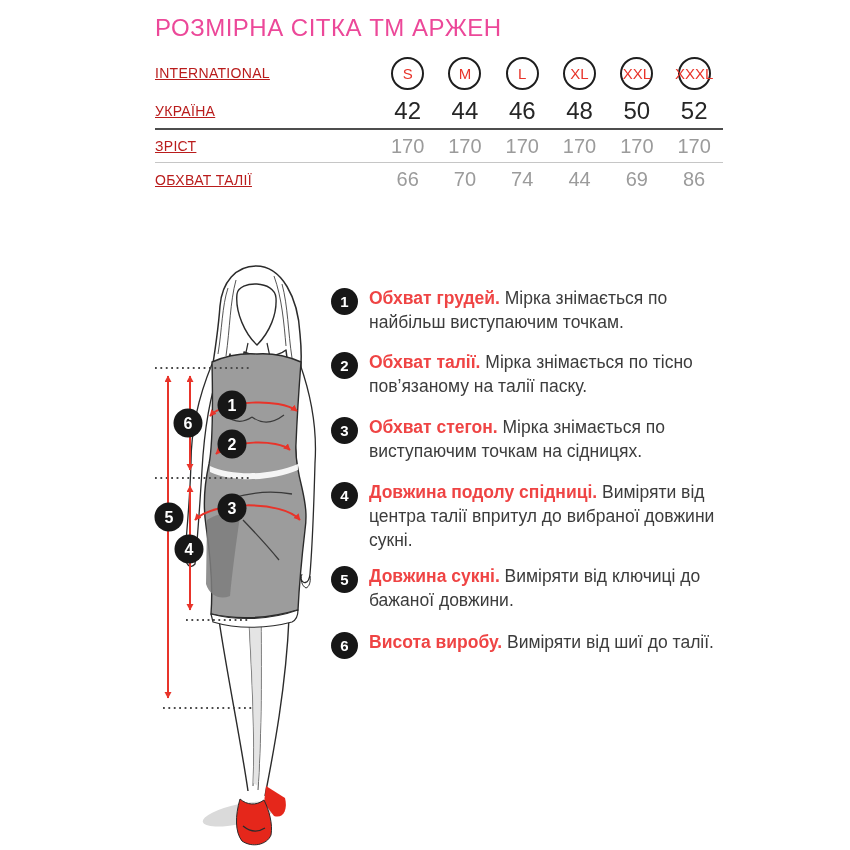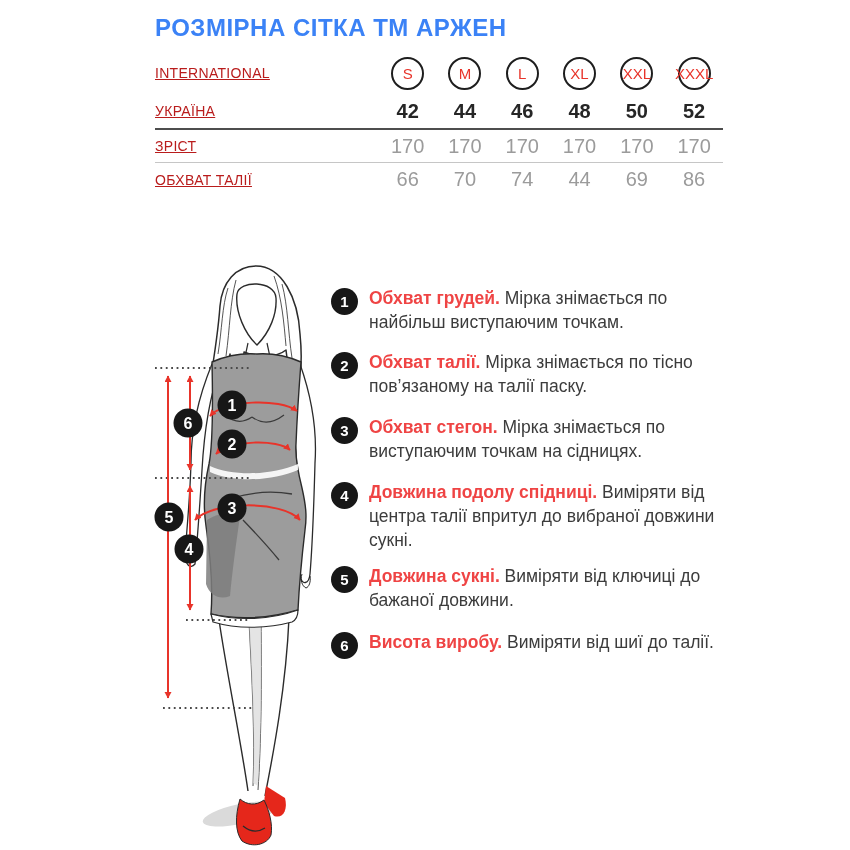--- a/index.html
+++ b/index.html
@@ -13,32 +13,32 @@
   body{
     position:relative;
     background:#ffffff;
     font-family:"Liberation Sans","DejaVu Sans",sans-serif;
     color:var(--text-dark);
     overflow:hidden;
   }
   
   .page-title{
     position:absolute;left:155px;top:14px;
-    font-size:24px;font-weight:700;letter-spacing:.5px;color:#3b82f6;
+    font-size:24px;font-weight:400;letter-spacing:.5px;color:#ec4899;
   }
   
   .size-table{position:absolute;left:155px;top:52px;width:568px;}
   .trow{display:grid;grid-template-columns:224px repeat(6,57.3px);align-items:center;}
   .trow.intl{height:42px;}
   .trow.ukr{height:34px;}
   .trow.data{height:34px;border-top:1px solid #c6c6c6;}
   .trow.data.first{border-top:2px solid #4d4d4d;}
   .tlabel{font-size:14px;letter-spacing:.3px;color:#b91c1c;text-decoration:underline;}
   .tcell{text-align:center;font-size:20px;color:var(--value-gray);}
-  .trow.ukr .tcell{color:#262626;font-weight:700;font-size:20px;}
+  .trow.ukr .tcell{color:#262626;font-weight:400;font-size:24px;}
   .circle{
     display:inline-flex;align-items:center;justify-content:center;
     width:33px;height:33px;border:2px solid #1e1e1e;border-radius:50%;
     color:var(--accent-red);font-size:15px;font-weight:400;white-space:nowrap;
     overflow:visible;
   }
   
   .measurement-list{position:absolute;left:331px;top:0;width:406px;height:850px;}
   .m-item{position:absolute;display:flex;gap:11px;align-items:flex-start;}
   .m-item:nth-of-type(1){top:287px;}

